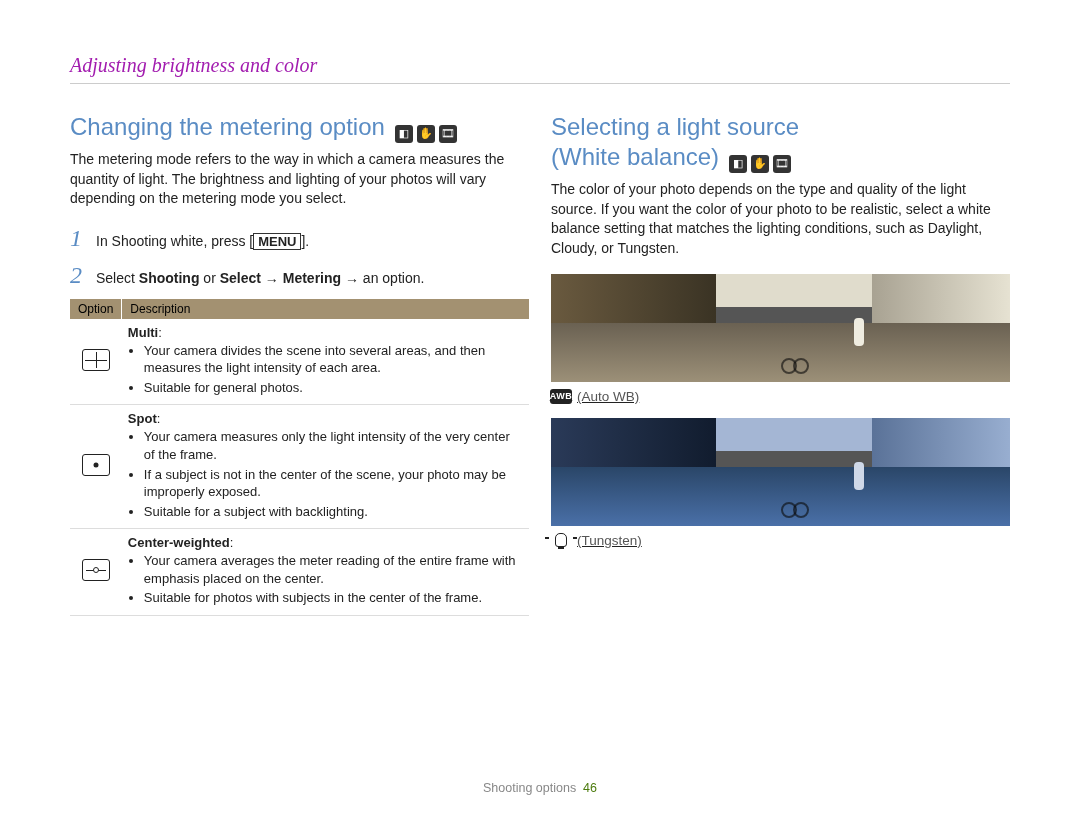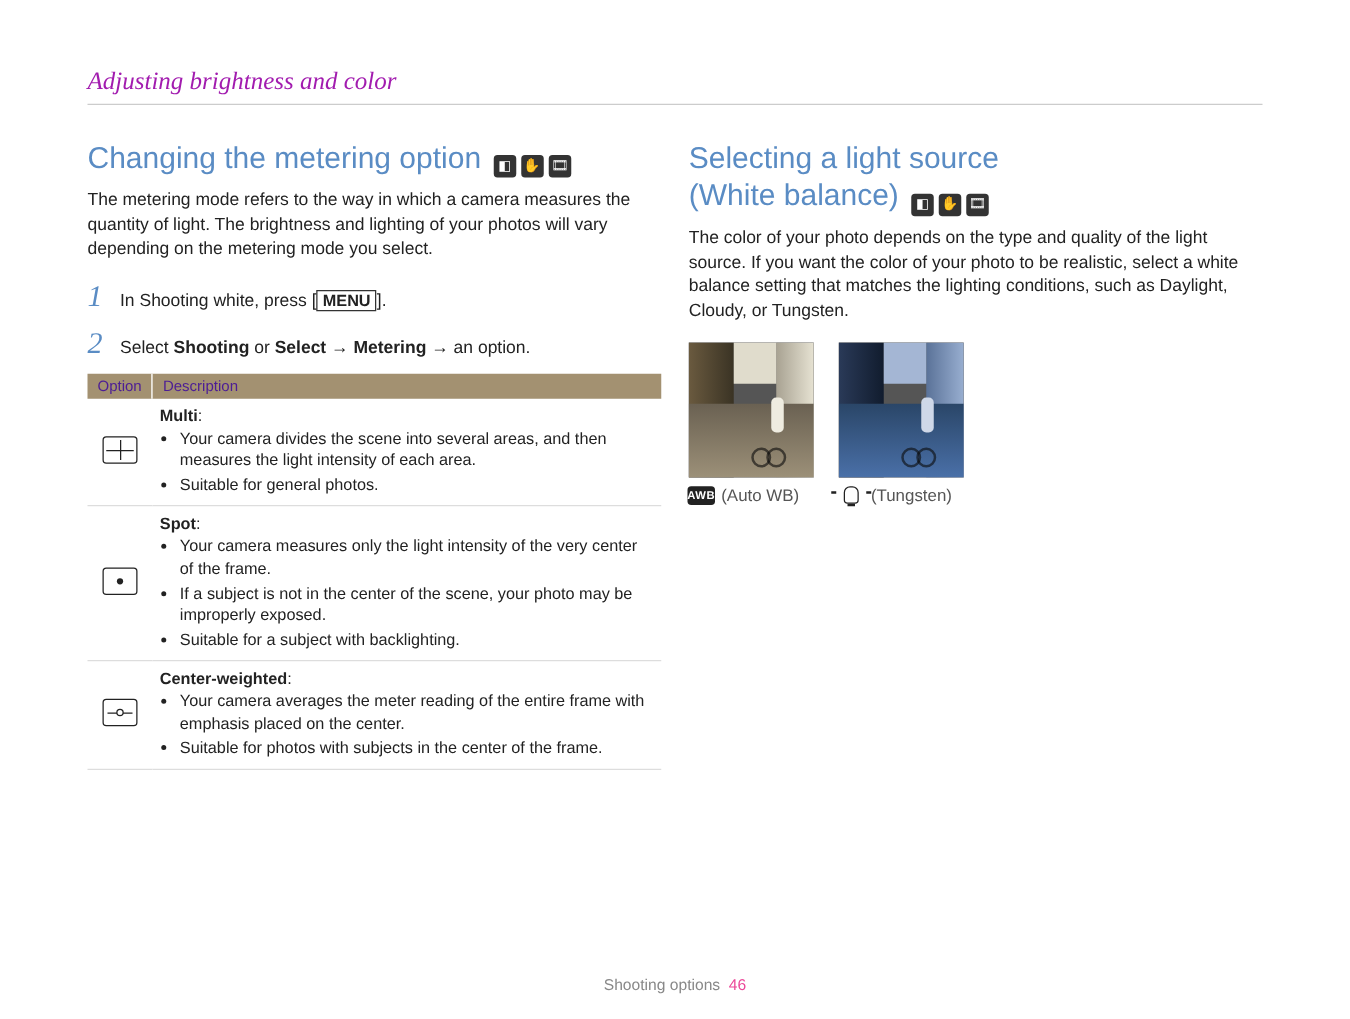--- a/index.html
+++ b/index.html
@@ -98,21 +98,21 @@
     font-size: 13px;
   }
   .options-table {
     margin-top: 10px;
     border-collapse: collapse;
     width: 100%;
     font-size: 13px;
   }
   .options-header {
     background: #a39171;
-    color: #4c1d95;
+    color: #000000;
   }
   .options-header td {
     padding: 3px 8px;
     font-size: 12px;
   }
   .opt-cell-head-l { border-right: 1px solid #fff; }
   .options-table tr.row td {
     border-bottom: 1px solid #ddd;
     padding: 6px 6px;
     vertical-align: middle;
@@ -161,22 +161,23 @@
     margin: 2px 0 2px 16px;
     padding: 0;
   }
   .opt-desc li {
     margin: 2px 0;
     line-height: 1.35;
   }
   .opt-name { font-weight: bold; }
   .wb-grid {
     display: grid;
-    grid-template-columns: 1fr 1fr 1fr 1fr;
+    grid-template-columns: 1fr;
     gap: 14px 20px;
+    text-decoration: underline;
   }
   .wb-item { }
   .wb-photo {
     width: 100%;
     height: 108px;
     background: #555;
     position: relative;
     overflow: hidden;
   }
   .wb-photo .road {
@@ -291,21 +292,21 @@
   }
   .bulb-rays::before { left: -6px; top: 5px; }
   .bulb-rays::after { right: -6px; top: 5px; }
   .footer {
     text-align: center;
     margin-top: auto;
     padding-top: 18px;
     font-size: 12.5px;
     color: #888;
   }
-  .footer-page { color: #ec4899; }
+  .footer-page { color: #4d7c0f; }
   .b { font-weight: bold; color: #222; }
 </style>
 </head>
 <body>
 
 <div class="page">
   <div class="chapter">Adjusting brightness and color</div>
   <div class="hr"></div>
 
   <div class="columns">

